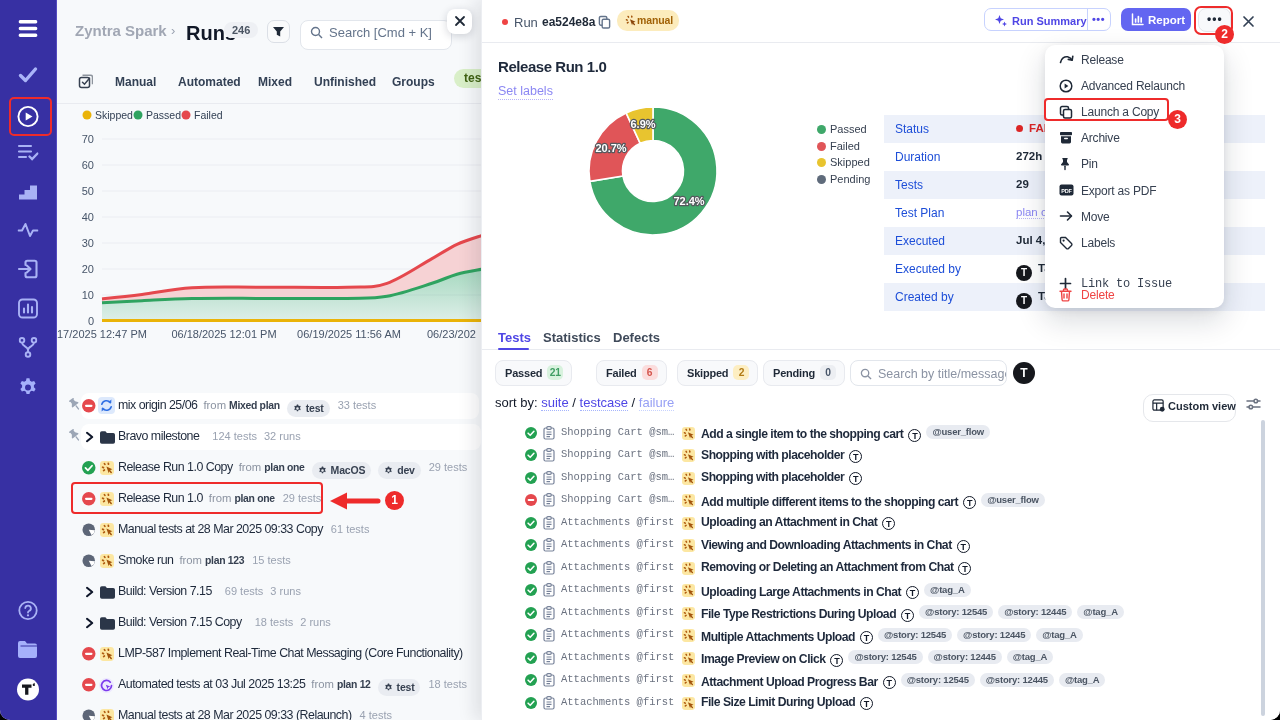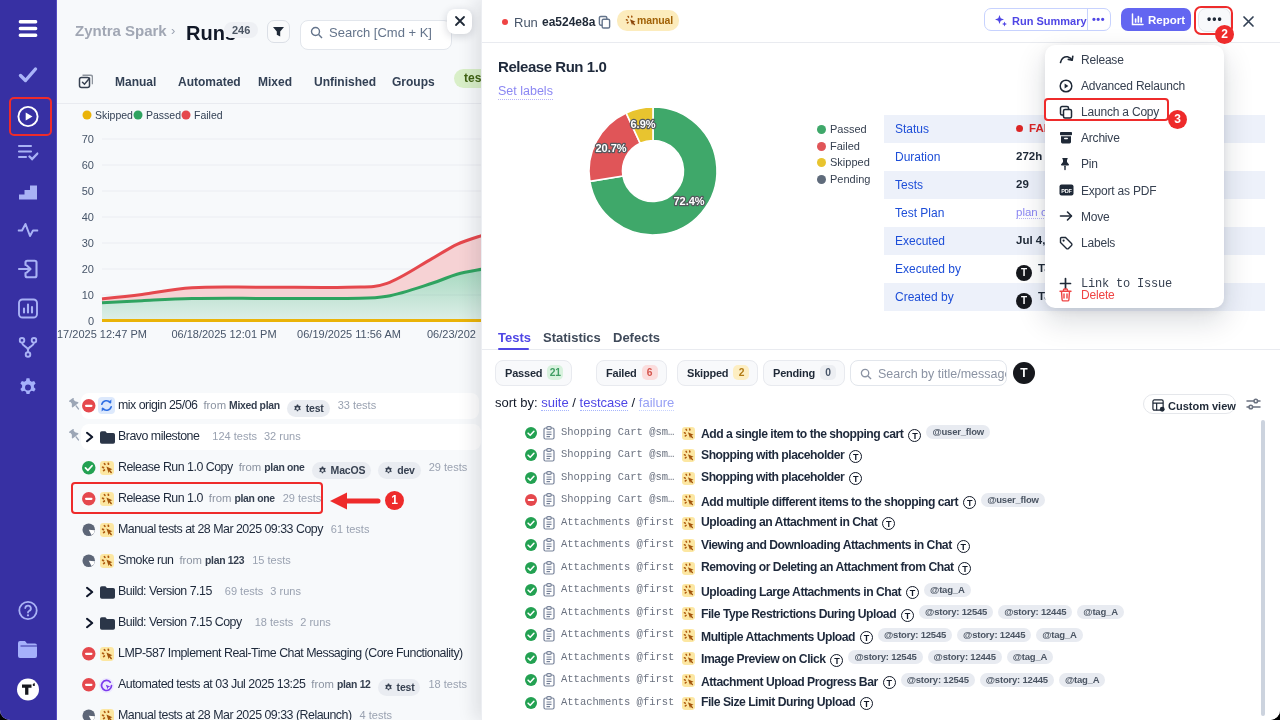--- a/index.html
+++ b/index.html
@@ -533,21 +533,21 @@
           <circle cx="5.5" cy="5.5" r="4"></circle>
           <path d="M8.6 8.6 L12 12"></path>
         </svg>
   <span style="position:absolute; left:27px; top:6px;">Search by title/message</span>
 </div>
 <span class="abs bava" style="left:531px; top:362px; width:22px; height:22px; font-size:12px; line-height:22px;"></span>
 <div class="abs" style="left:13px; top:395px; font-size:13px; color:#111827;">sort by:
  <span style="color:#4f46e5; border-bottom:1.5px dotted #a5b4fc;">suite</span> /
  <span style="color:#4f46e5; border-bottom:1.5px dotted #a5b4fc;">testcase</span> /
  <span style="color:#97a0f5; border-bottom:1.5px dotted #c7d2fe;">failure</span></div>
-<div class="abs" style="left:661px; top:394px; width:93px; height:20px; border:1px solid #e5e7eb; background:#fff; border-radius:10px; white-space:nowrap;">
+<div class="abs" style="left:661px; top:394px; width:93px; height:28px; border:1px solid #e5e7eb; background:#fff; border-radius:10px; white-space:nowrap;">
   <svg class="abs" style="left:8px; top:3.5px;" width="13" height="13" viewBox="0 0 14 14" fill="none" stroke="#1f2937" stroke-width="1.3">
           <rect x="1" y="1" width="11" height="11" rx="1.5"></rect>
           <path d="M1 4.5 h11 M5 4.5 V12"></path>
           <circle cx="11" cy="11" r="2.6" fill="#1f2937" stroke="none"></circle>
         </svg>
   <span class="abs" style="left:24px; top:4.5px; font-size:11px; font-weight:600; color:#1f2937;">Custom view</span>
 </div>
 <svg class="abs" style="left:764px; top:397px;" width="15" height="14" viewBox="0 0 15 14" fill="none" stroke="#6b7280" stroke-width="1.5" stroke-linecap="round">
         <path d="M1 4 h7 M11.5 4 h2.5 M1 10 h2.5 M7 10 h7"></path>
         <circle cx="9.8" cy="4" r="1.8"></circle>

